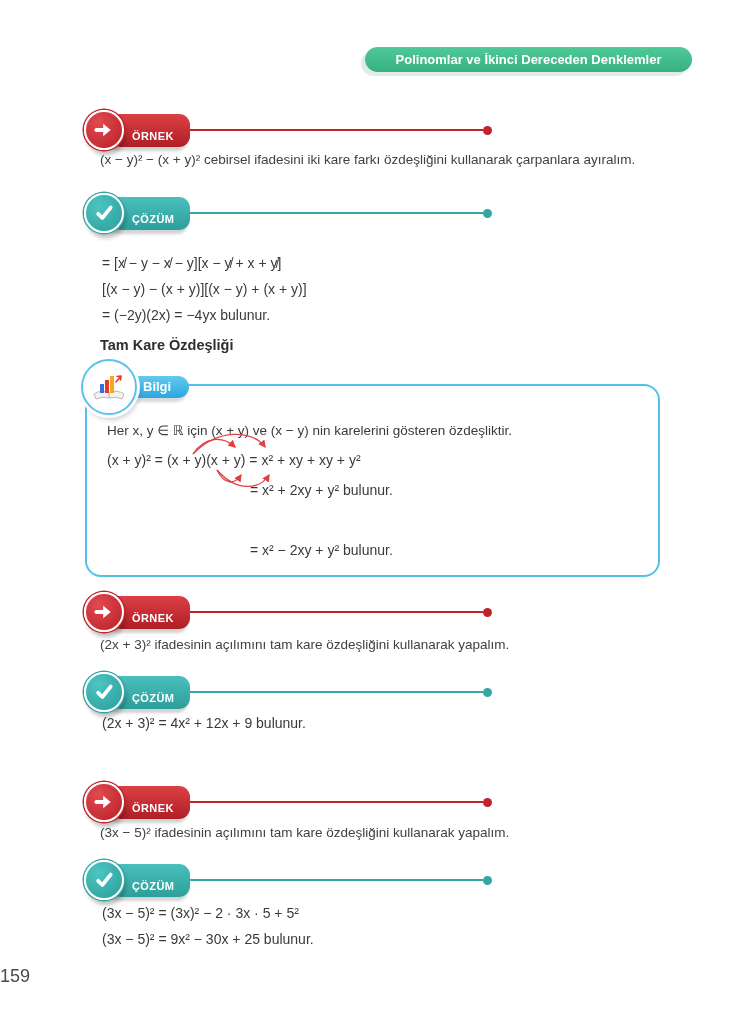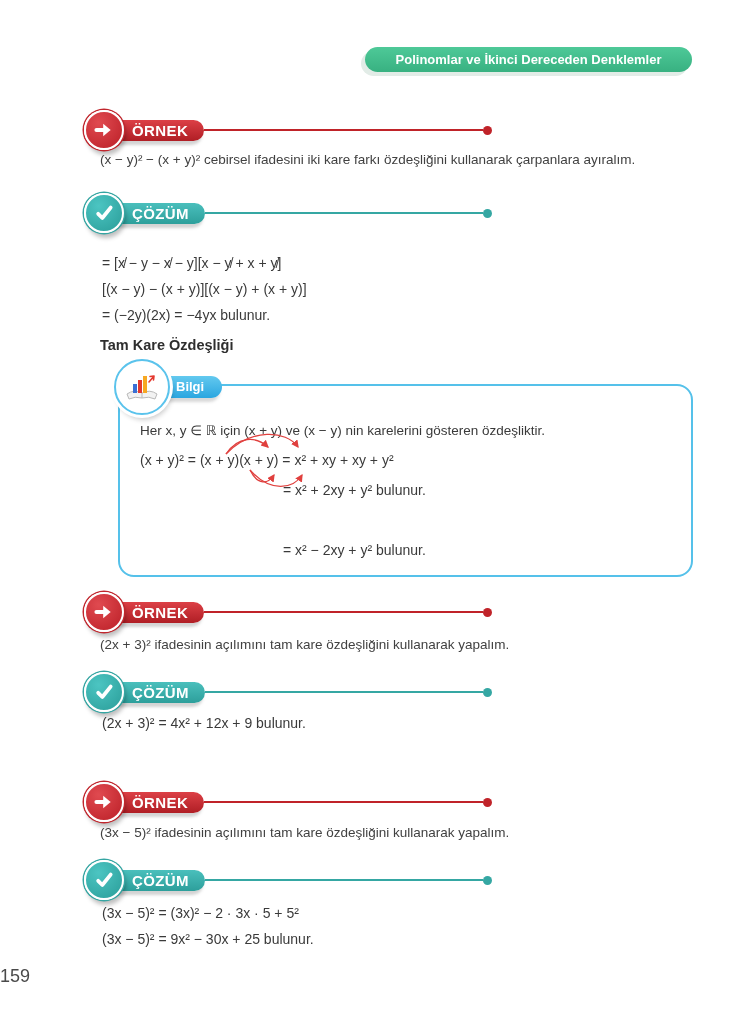--- a/index.html
+++ b/index.html
@@ -20,42 +20,42 @@
   .banner { position:absolute; left:84px; width:408px; height:40px; display:flex; align-items:center; }
   .badge-circle {
     width:36px; height:36px; border-radius:50%; flex:0 0 auto; z-index:2;
     display:flex; align-items:center; justify-content:center; border:2.5px solid #fff;
   }
   .red  .badge-circle { background:radial-gradient(circle at 35% 30%, #e04a50, #bb1f27);
                         box-shadow:0 0 0 1.5px #c0262d, 2px 5px 4px rgba(0,0,0,.25); }
   .teal .badge-circle { background:radial-gradient(circle at 35% 30%, #4cc5c2, #2a9d99);
                         box-shadow:0 0 0 1.5px #35a5a2, 2px 5px 4px rgba(0,0,0,.25); }
   .badge-pill {
-    margin-left:-14px; height:21px; line-height:21px; padding:0 16px 0 22px; z-index:1;
-    border-radius:0 11px 11px 11px; color:#fff; font-size:15px; font-weight:bold;
+    margin-left:-14px; height:21px; line-height:21px; padding:12px 16px 0 22px; z-index:1;
+    border-radius:0 11px 11px 11px; color:#fff; font-size:11px; font-weight:bold;
     letter-spacing:.4px; box-shadow:-2px 4px 3px rgba(130,130,130,.35);
   }
   .red  .badge-pill { background:linear-gradient(#dc4046,#b01e25); }
   .teal .badge-pill { background:linear-gradient(#4abfbc,#2d9f9b); }
   .badge-line { flex:1; height:2px; }
   .red  .badge-line { background:#c02329; }
   .teal .badge-line { background:#35a7a3; }
   .badge-dot { width:9px; height:9px; border-radius:50%; }
   .red  .badge-dot { background:#c02329; }
   .teal .badge-dot { background:#35a7a3; }
 
   
   .text-line { position:absolute; font-size:13.5px; white-space:nowrap; color:#414141; }
   .math-block { position:absolute; font-size:14px; line-height:26px; white-space:nowrap; color:#3a3a3a; }
   .section-heading { position:absolute; left:100px; top:337px; font-size:14.5px; font-weight:bold; color:#2e2e2e; }
 
   
   .info-box {
     position:absolute; left:85px; top:384px; width:571px; height:189px;
-    border:2px solid #55c1ea; border-radius:16px;margin-left:33px;
+    border:2px solid #55c1ea; border-radius:16px;
   }
   .info-badge { position:absolute; left:-6px; top:-27px; display:flex; align-items:center; }
   .info-circle {
     width:52px; height:52px; background:#fff; border:2px solid #5ac3ec; border-radius:50%;
     box-shadow:0 0 0 3px #fff, 2px 5px 5px rgba(0,0,0,.2);
     display:flex; align-items:center; justify-content:center; z-index:2;
   }
   .info-pill {
     margin-left:-14px; height:22px; line-height:22px; padding:0 18px 0 20px;
     border-radius:12px; background:linear-gradient(#63c9ef,#2ba6e0);

